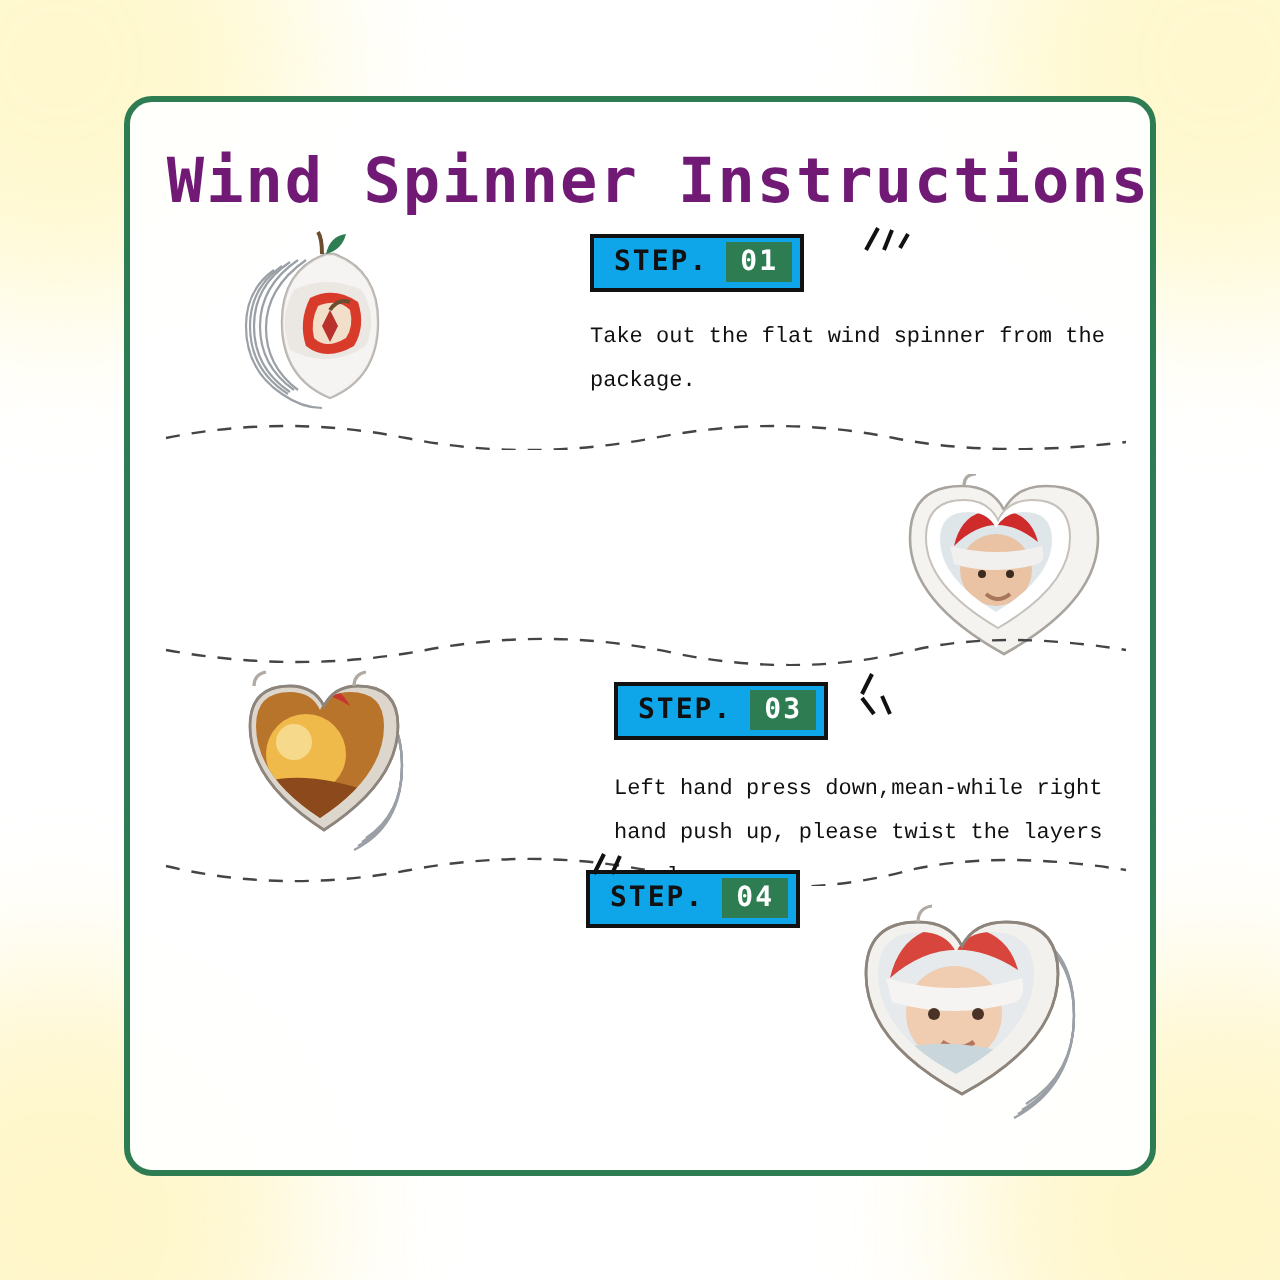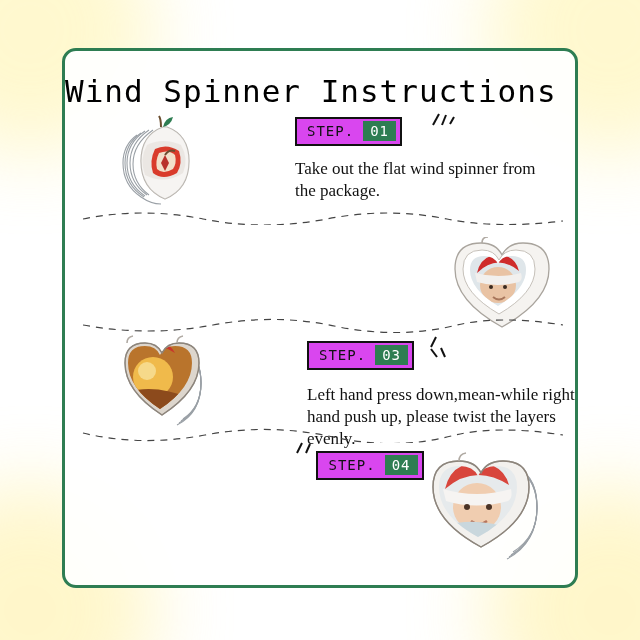--- a/index.html
+++ b/index.html
@@ -42,24 +42,24 @@
     width: 516px;
     height: 540px;
     border: 3px solid #2e7d52;
     border-radius: 14px;
     background: rgba(255,255,255,0.92);
     box-sizing: border-box;
     overflow: hidden;
   }
 
   #title {
-    text-align: left;
-    color: #000000;
+    text-align: right;
+    color: #701a75;
     font-size: 31px;
-    font-weight: normal;
+    font-weight: bold;
     letter-spacing: 1px;
     margin-top: 22px;
     font-family: "DejaVu Sans Mono", monospace;
   }
 
   .divider {
     position: absolute;
     left: 14px;
     width: 488px;
     height: 16px;
@@ -68,24 +68,24 @@
   .divider svg { display: block; }
 
   .step {
     position: absolute;
     box-sizing: border-box;
   }
 
   .badge {
     display: inline-block;
     border: 2px solid #111111;
-    background: #d946ef;
+    background: #0ea5e9;
     padding: 2px 4px 3px 4px;
     font-size: 14px;
-    font-weight: normal;
+    font-weight: bold;
     letter-spacing: 1px;
     color: #111111;
     white-space: nowrap;
     font-family: "DejaVu Sans Mono", monospace;
   }
   .badge .num {
     display: inline-block;
     background: #2e7d52;
     color: #ffffff;
     padding: 2px 7px;
@@ -98,23 +98,23 @@
 
   .spark {
     position: absolute;
     width: 26px;
     height: 20px;
   }
   .spark svg { display: block; }
 
   .body-text {
     color: #111111;
-    font-size: 17px;
+    font-size: 11px;
     line-height: 22px;
-    font-family: Liberation Serif, serif;
+    font-family: Liberation Mono, monospace;
   }
 
   .thumb {
     position: absolute;
   }
   .thumb svg { display: block; }
 </style>
 </head>
 <body>
 
@@ -244,21 +244,21 @@
       </div>
       <div class="body-text" style="margin-top:14px;">Left hand press down,mean-while right hand push up, please twist the layers evenly.</div>
     </div>
 
     <div class="divider" style="top:376px;">
       <svg width="488" height="16" viewBox="0 0 488 16">
         <path d="M4 6 q58 14 122 2 q64 -12 128 2 q64 14 122 -2 q44 -10 108 0" fill="none" stroke="#444" stroke-width="1.2" stroke-dasharray="7 6"></path>
       </svg>
     </div>
 
-    <div class="step" style="left:32px; top:400px; width:350px;text-align:center;">
+    <div class="step" style="left:32px; top:384px; width:350px;">
       <div class="spark" style="left:196px; top:-12px;">
         <svg width="26" height="20" viewBox="0 0 26 20">
           <path d="M4 14 L9 4" stroke="#111" stroke-width="2"></path>
           <path d="M13 14 L17 5" stroke="#111" stroke-width="2"></path>
         </svg>
       </div>
       <div class="badge" style="margin-left:196px;">
         <span class="lbl">STEP.</span><span class="num">04</span>
       </div>
     </div>

